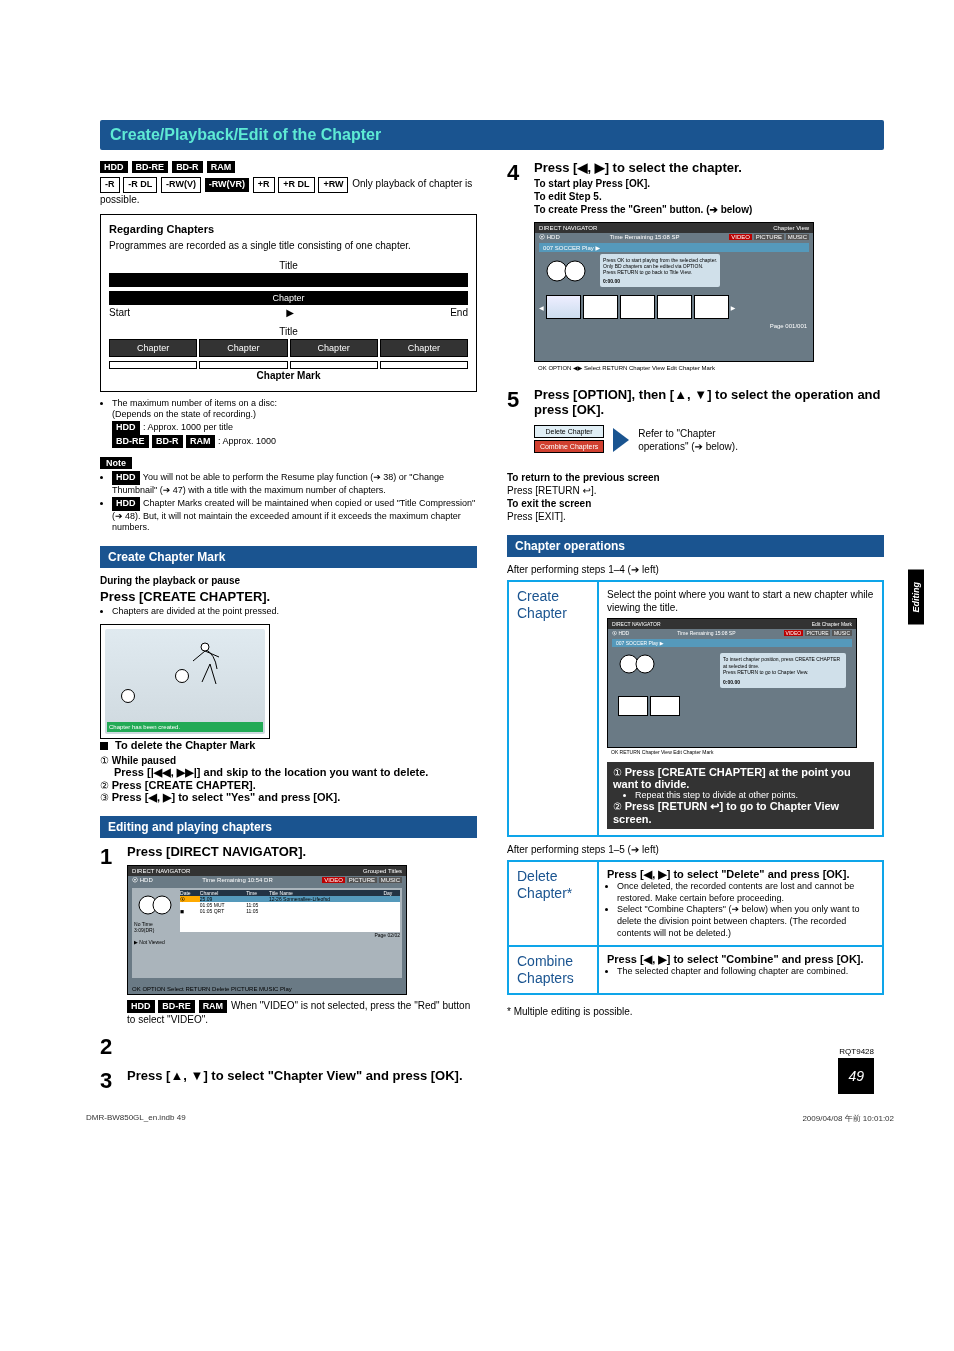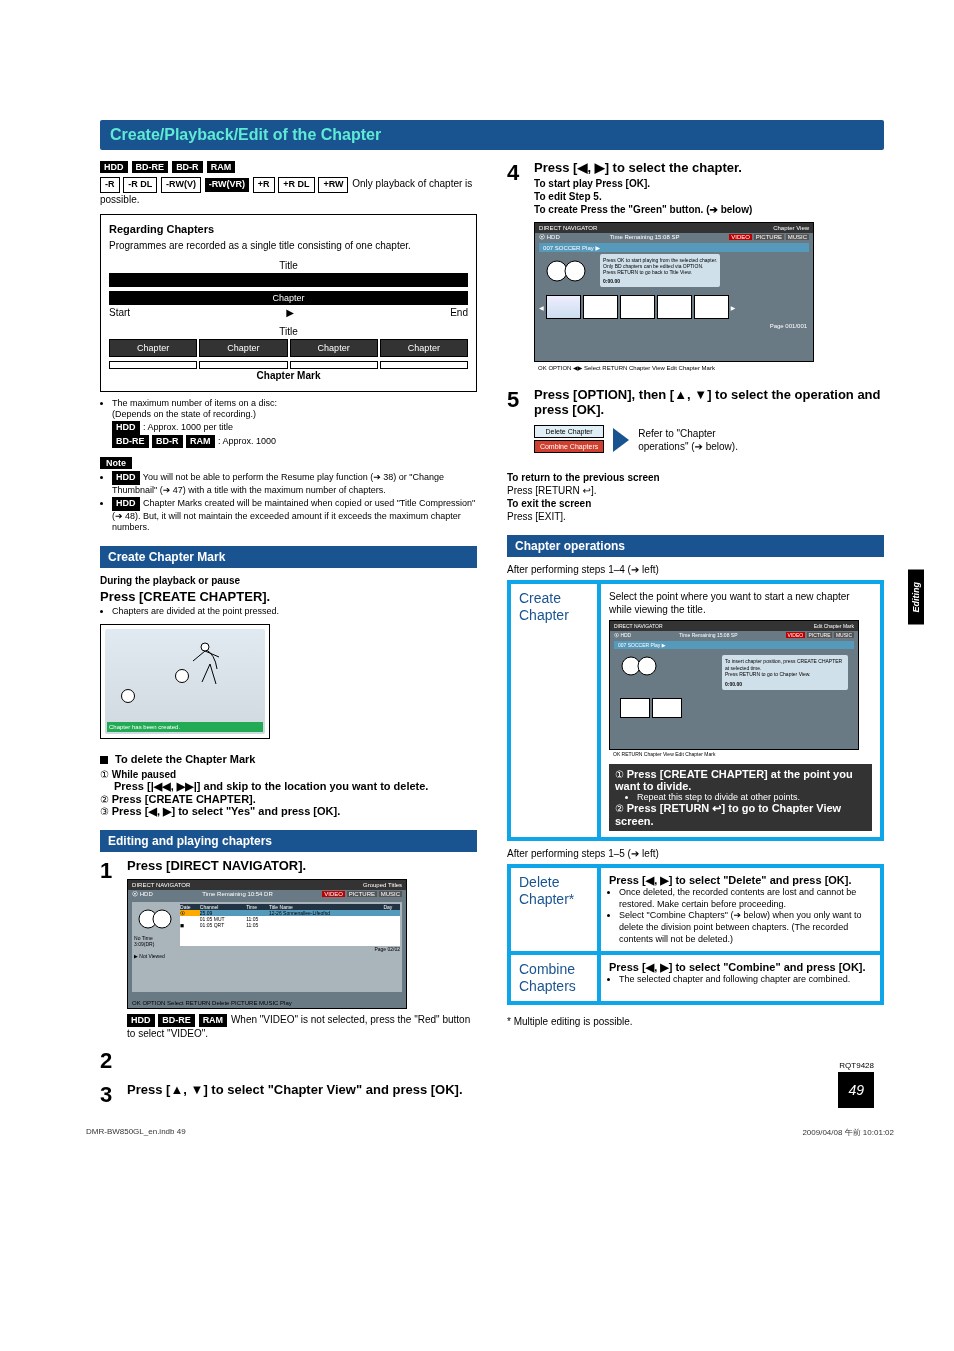--- a/index.html
+++ b/index.html
@@ -44,21 +44,21 @@
   .cv-info { background:#d0e0ea; margin:0 50px 4px 60px; padding:3px; color:#000; font-size:5px; line-height:1.2; border-radius:2px; }
   .cv-bottom-strip { display:flex; gap:2px; margin:4px; }
   .cv-bottom-strip .cv-thumb { width:35px; height:24px; }
   .control-bar { width:280px; font-size:6px; padding:2px 4px; color:#000; display:flex; gap:6px; flex-wrap:wrap; }
   .op-buttons { display:inline-block; vertical-align:middle; }
   .op-btn { display:block; font-size:7px; padding:2px 4px; margin-bottom:2px; border:1px solid #000; text-align:center; width:70px; }
   .op-btn.delete { background:#e0eef5; }
   .op-btn.combine { background:#d04030; color:#fff; }
   .op-arrow { display:inline-block; width:0; height:0; border-top:12px solid transparent; border-bottom:12px solid transparent; border-left:16px solid #1a5490; vertical-align:middle; margin:0 6px; }
   .ops-table { border-collapse: collapse; width: 100%; margin-top: 4px; }
-  .ops-table td { border: 4px solid #0ea5e9; padding: 6px 8px; vertical-align: top; }
+  .ops-table td { border: 2px solid #0ea5e9; padding: 6px 8px; vertical-align: top; }
   .ops-table td.left { width: 90px; color: #1a5490; font-size: 14px; line-height: 1.2; }
   .ops-table .inner-list { font-size: 9px; line-height: 1.3; padding-left: 10px; }
   .edit-chapter-panel { border:1px solid #000; width:250px; height:130px; margin-top:4px; background:#6a7a85; position:relative; overflow:hidden; font-size:5px; }
   .ecp-header { background:#333; color:#fff; padding:2px 4px; display:flex; justify-content:space-between; }
   .ecp-info { background:#d0e0ea; margin:4px 10px 4px 60px; padding:3px; color:#000; line-height:1.3; border-radius:2px; }
   .ecp-strip { display:flex; gap:2px; margin:4px 10px; }
   .ecp-thumb { width:30px; height:20px; background:#fff; border:1px solid #000; }
   .circled { display:inline-block; }
   .side-tab { position:absolute; right:30px; top:570px; background:#000; color:#fff; font-size:9px; font-style:italic; font-weight:bold; padding:12px 3px; writing-mode:vertical-rl; transform:rotate(180deg); }
   .page-num-box { position:absolute; right:80px; bottom:60px; text-align:right; }
@@ -163,21 +163,21 @@
             <div class="ball" style="left:60px; top:30px;"></div>
             <svg width="140" height="80" style="position:absolute;">
               <path d="M90 10 q10 5 12 20 M95 25 l-8 18 M95 25 l6 20 M90 12 l-12 10 M90 12 l14 6" stroke="#000" fill="none" stroke-width="1"></path>
               <circle cx="90" cy="8" r="4" stroke="#000" fill="#fff"></circle>
             </svg>
           </div>
           <div class="soccer-created">Chapter has been created.</div>
         </div>
       </div>
 
-      <div style="margin-top:14px;">
+      <div style="">
         <span class="square-bullet"></span>
         <span class="bold">To delete the Chapter Mark</span>
       </div>
       <div style="font-size:10px;margin-top:4px;">
         <div><span class="circled">①</span> <span class="bold">While paused</span></div>
         <div class="bold" style="padding-left:14px;font-size:11px;">Press [|◀◀, ▶▶|] and skip to the location you want to delete.</div>
         <div><span class="circled">②</span> <span class="bold" style="font-size:11px;">Press [CREATE CHAPTER].</span></div>
         <div><span class="circled">③</span> <span class="bold" style="font-size:11px;">Press [◀, ▶] to select "Yes" and press [OK].</span></div>
       </div>
 

